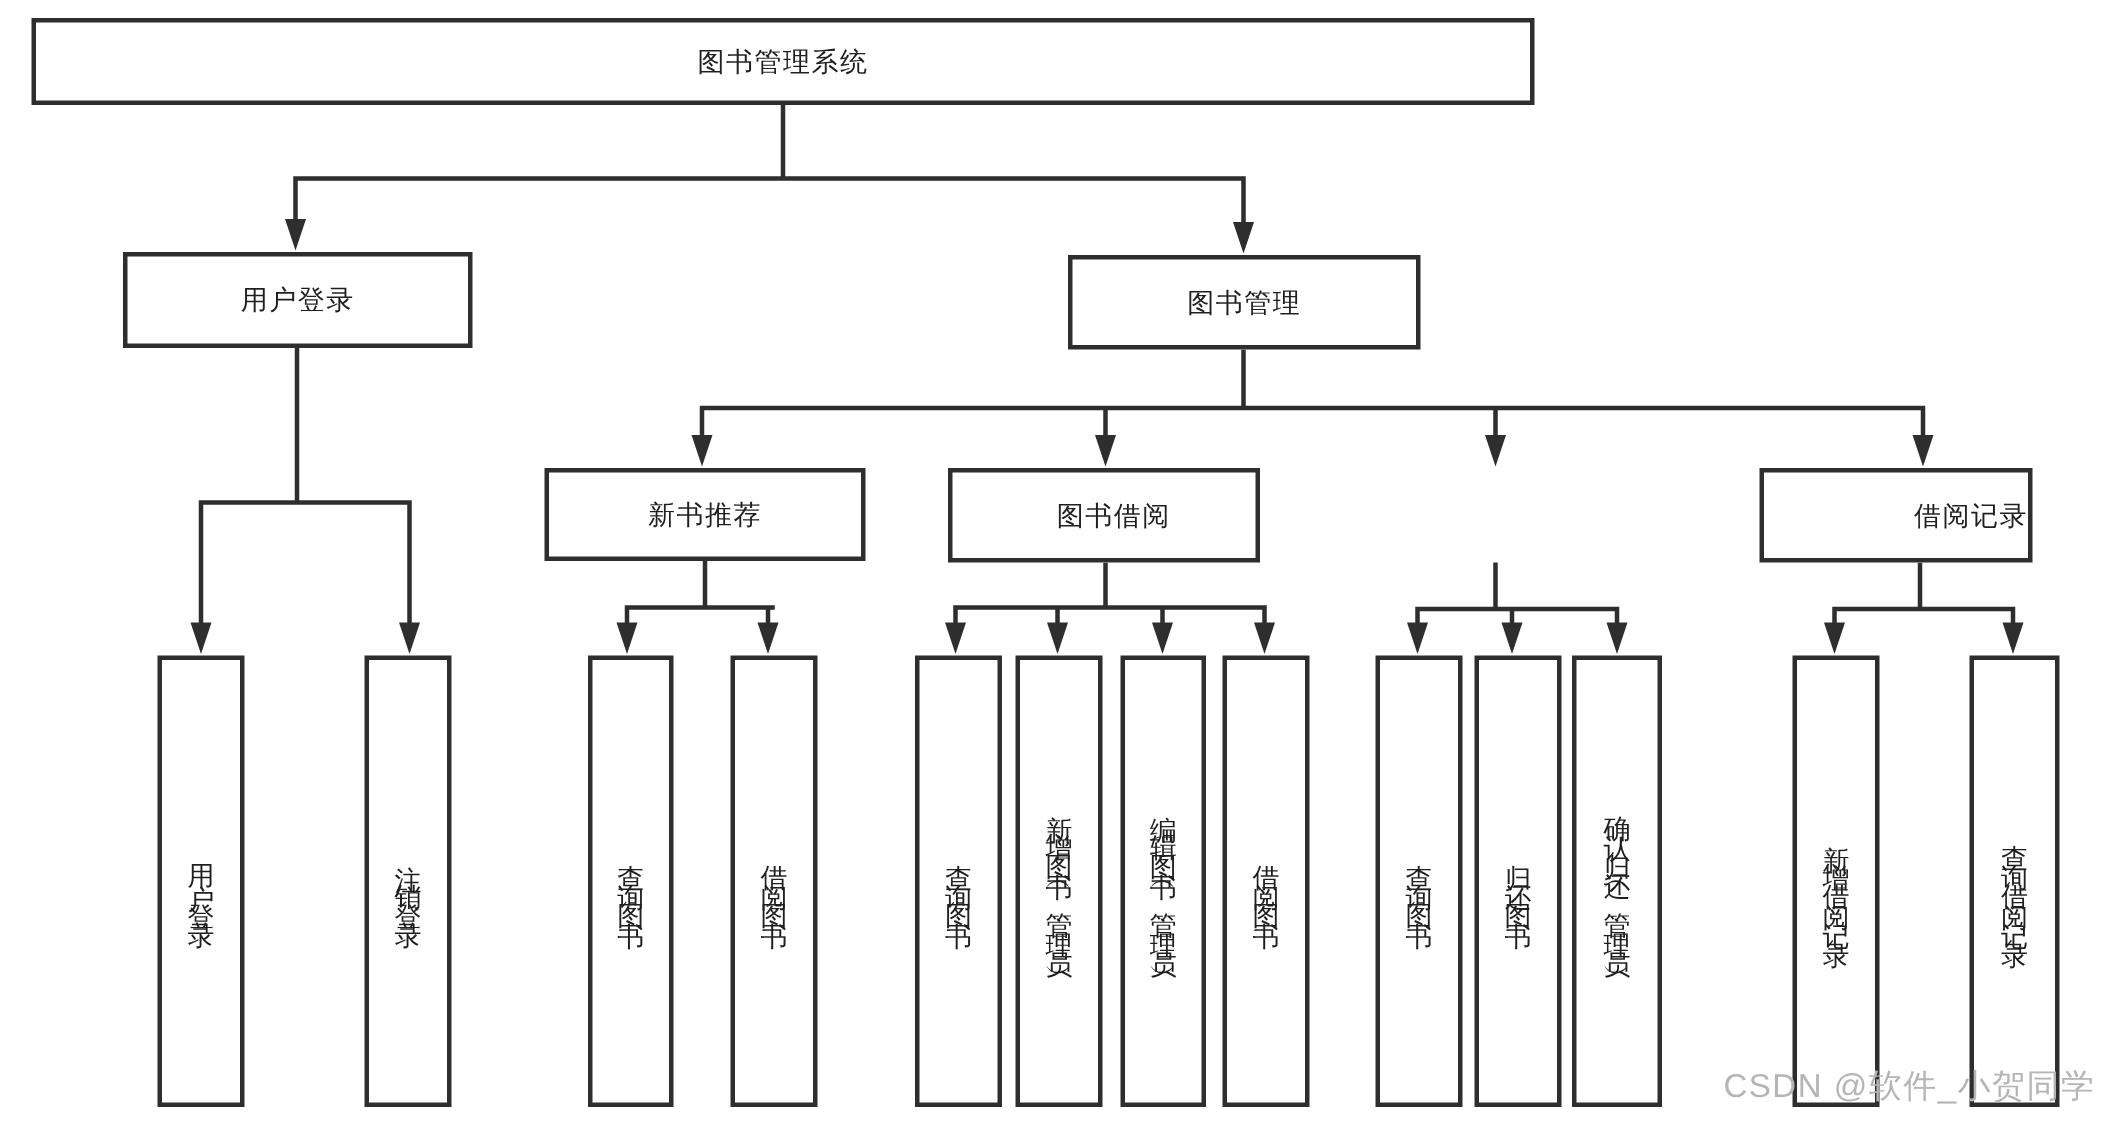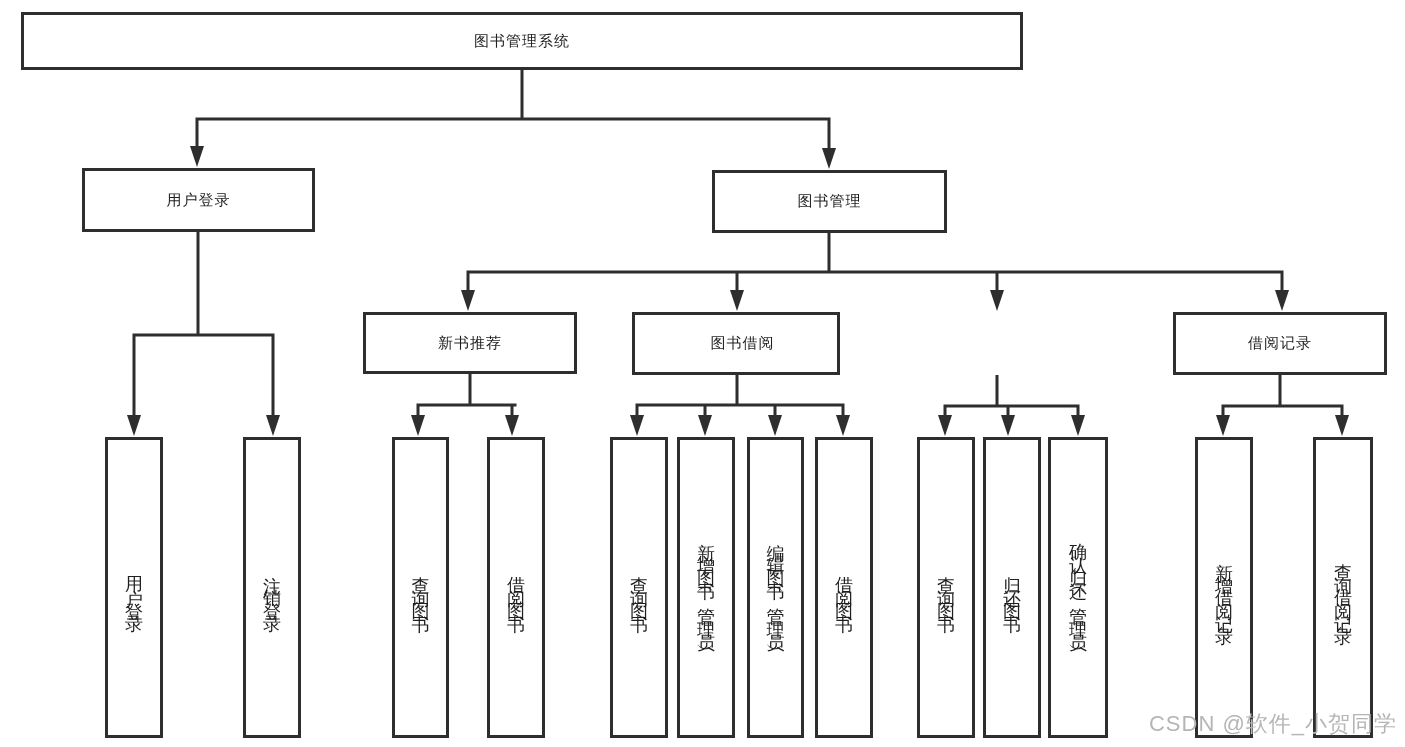--- a/index.html
+++ b/index.html
@@ -1,21 +1,21 @@
 <!DOCTYPE html>
 <html><head>
 <meta charset="utf-8">
 <style>
   html,body{margin:0;padding:0;background:#ffffff;}
   body{font-family:"Liberation Sans","DejaVu Sans",sans-serif;color:#1f1f1f;}
   .stage{position:relative;width:1405px;height:747px;background:#ffffff;overflow:hidden;}
   .connector-layer{position:absolute;left:0;top:0;width:1405px;height:747px;}
   .node{position:absolute;box-sizing:border-box;background:#ffffff;border:3px solid #2e2e2e;
         display:flex;align-items:center;justify-content:center;}
-  .hlabel{font-size:15px;letter-spacing:1px;white-space:nowrap;color:#1f1f1f;}
+  .hlabel{font-size:18px;letter-spacing:1px;white-space:nowrap;color:#1f1f1f;}
   .leaf{border-width:3px;}
   .vlabel{writing-mode:vertical-rl;text-orientation:mixed;font-size:18px;line-height:1;
           letter-spacing:13px;color:#1f1f1f;}
   .watermark{position:absolute;right:8px;bottom:8px;font-size:22px;color:#b5b5b5;
              letter-spacing:1px;white-space:nowrap;}
 </style>
 </head>
 <body>
 
 <div class="stage">
@@ -63,21 +63,21 @@
   <div class="node" style="left:363px;top:312px;width:214px;height:62px;">
     <span class="hlabel">新书推荐</span>
   </div>
 
   <div class="node" style="left:712px;top:170px;width:235px;height:63px;">
     <span class="hlabel">图书管理</span>
   </div>
   <div class="node" style="left:632px;top:312px;width:208px;height:63px;padding-left:13px;">
     <span class="hlabel">图书借阅</span>
   </div>
-  <div class="node" style="left:1173px;top:312px;width:214px;height:63px;">
+  <div class="node" style="left:1173px;top:312px;width:182px;height:63px;justify-content:flex-end;">
     <span class="hlabel">借阅记录</span>
   </div>
 
   <div class="node leaf" style="left:105px;top:437px;width:58px;height:301px;">
     <span class="vlabel">用户登录</span>
   </div>
   <div class="node leaf" style="left:243px;top:437px;width:58px;height:301px;">
     <span class="vlabel">注销登录</span>
   </div>
 

